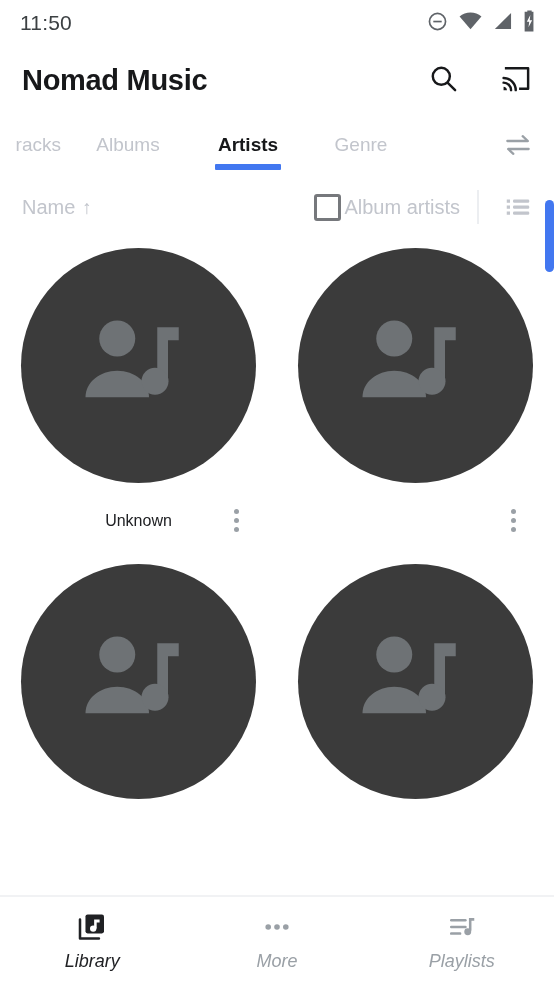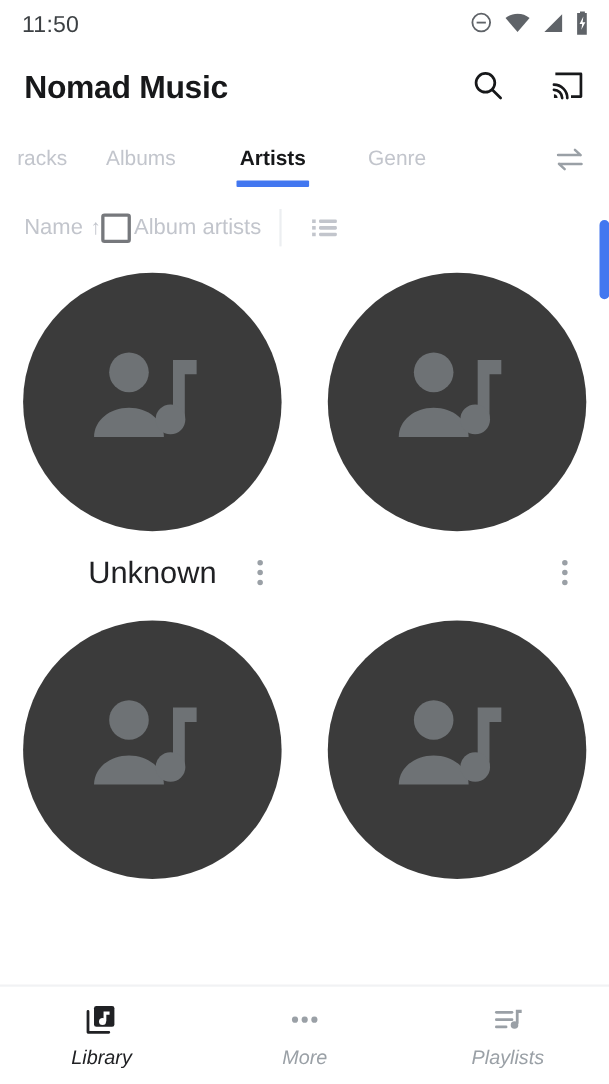--- a/index.html
+++ b/index.html
@@ -53,21 +53,21 @@
   .tab-genres { width: 110px; }
   .swap-btn {
     position: absolute; right: 14px; top: 50%; transform: translateY(-50%);
     width: 44px; height: 44px; display: flex; align-items: center;
     justify-content: center; background: #fff;
   }
 
   
   .filterbar {
     height: 62px; display: flex; align-items: center;
-    padding: 0 14px 0 22px; 
+    padding: 0 14px 0 22px; justify-content: space-between;
   }
   .sort-btn { display: flex; align-items: center; gap: 7px; }
   .sort-label { font-size: 20px; color: #c2c5cc; }
   .sort-arrow { font-size: 19px; color: #c2c5cc; line-height: 1; }
   .filter-right { display: flex; align-items: center; }
   .albumartists { display: flex; align-items: center; gap: 3px; }
   .cbox {
     width: 27px; height: 27px; border: 3px solid #76787c;
     border-radius: 3px; background: #fff;
   }
@@ -91,21 +91,21 @@
   .avatar {
     width: 235px; height: 235px; border-radius: 50%;
     background: #3b3b3b; display: flex; align-items: center;
     justify-content: center;
   }
   .card-footer {
     width: 100%; height: 75px; display: flex; align-items: center;
     justify-content: center; position: relative;
   }
   .artist-name {
-    font-size: 28px; color: #202124; text-align: left;
+    font-size: 16px; color: #202124; text-align: left;
     max-width: 160px; overflow: hidden; text-overflow: ellipsis;
     white-space: nowrap;
   }
   .kebab {
     position: absolute; right: 24px; top: 50%;
     transform: translateY(-50%);
     width: 34px; height: 40px;
     display: flex; flex-direction: column; align-items: center;
     justify-content: center; gap: 4px;
   }

